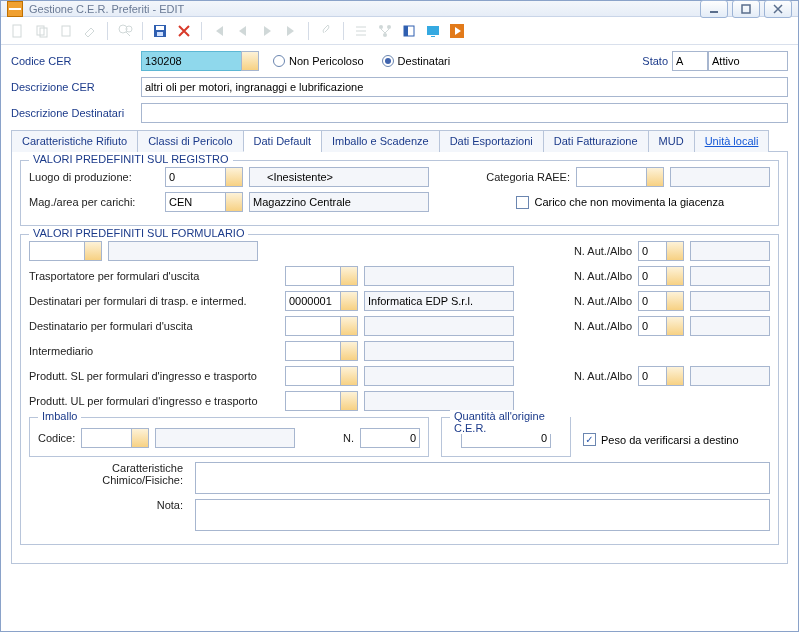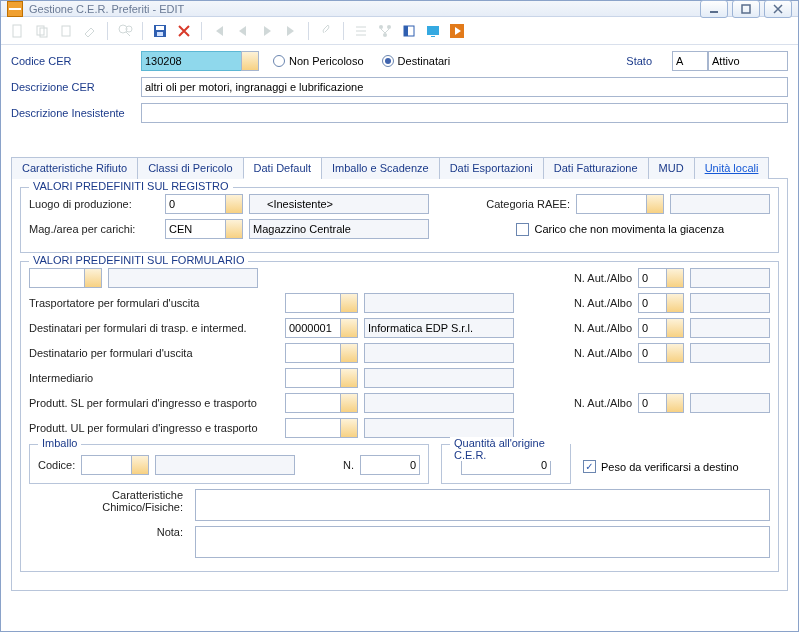--- a/index.html
+++ b/index.html
@@ -25,21 +25,21 @@
   .txt.readonly { background:#f4f6fa; }
   .txt.blue { background:#8fd8ec; border-color:#5cb7d4;}
   .lookup { display:flex; }
   .lookup input { border-right:none;}
   .lookup .lupbtn { width:18px; height:20px; border:1px solid #a7b6cf; background:linear-gradient(#fdf2d8,#f7d183); display:flex; align-items:center; justify-content:center; cursor:pointer;}
   .lookup .lupbtn svg { width:10px; height:10px; fill:#b77916;}
   .radio { display:inline-flex; align-items:center; gap:4px; margin-right:18px;}
   .radio .dot { width:12px; height:12px; border:1px solid #6b86b0; border-radius:50%; display:flex; align-items:center; justify-content:center; background:#fff;}
   .radio .dot.sel:after { content:""; width:6px; height:6px; border-radius:50%; background:#3f63ad;}
   .tabs { display:flex; border-bottom:1px solid #b8c5da; margin-top:6px;}
-  .tab { padding:4px 10px; border:1px solid #b8c5da; border-bottom:none; background:#f3f6fb; color:#1b3a8a; cursor:pointer; margin-right:-1px; position:relative; top:1px;margin-top:27px;}
+  .tab { padding:4px 10px; border:1px solid #b8c5da; border-bottom:none; background:#f3f6fb; color:#1b3a8a; cursor:pointer; margin-right:-1px; position:relative; top:1px;}
   .tab.active { background:#fff; border-bottom:1px solid #fff;}
   .tab.link { color:#1558d6; text-decoration:underline;}
   .pane { border:1px solid #b8c5da; border-top:none; padding:8px 8px 10px 8px;}
   .group { border:1px solid #b8c5da; padding:6px 8px 8px 8px; margin-bottom:8px; position:relative;}
   .group > .legend { position:absolute; top:-8px; left:8px; background:#fff; padding:0 4px; color:#1b3a8a;}
   .frow { display:flex; align-items:center; gap:6px; margin-bottom:5px;}
   .frow .flbl { color:#222; }
   .chk { display:inline-flex; align-items:center; gap:5px;}
   .chk .box { width:13px; height:13px; border:1px solid #6b86b0; background:#fff; display:flex; align-items:center; justify-content:center;}
   .chk .box.checked:after { content:"✓"; font-size:10px; color:#2e5aac; line-height:1;}
@@ -191,31 +191,31 @@
       <div style="width:14px"></div>
       <label class="radio">
           <span class="dot"></span>
           <span>Non Pericoloso</span>
         </label>
       <label class="radio">
           <span class="dot sel"></span>
           <span>Destinatari</span>
         </label>
       <div style="flex:1"></div>
-      <div class="lbl-sm" style="margin-right:20px">Stato</div>
+      <div class="lbl-sm" style="margin-right:4px">Stato</div>
       <input type="text" class="txt" style="width: 36px;" value="A">
       <input type="text" class="txt" style="width: 80px;" value="Attivo">
     </div>
 
     <div class="row">
       <div class="lbl">Descrizione CER</div>
       <input type="text" class="txt" style="flex: 1 1 0%;" value="altri oli per motori, ingranaggi e lubrificazione">
     </div>
     <div class="row">
-      <div class="lbl">Descrizione Inesistente</div>
+      <div class="lbl">Descrizione Destinatari</div>
       <input type="text" class="txt" style="flex: 1 1 0%;" value="">
     </div>
 
     <div class="tabs">
       <div class="tab">Caratteristiche Rifiuto</div>
       <div class="tab">Classi di Pericolo</div>
       <div class="tab active">Dati Default</div>
       <div class="tab">Imballo e Scadenze</div>
       <div class="tab">Dati Esportazioni</div>
       <div class="tab">Dati Fatturazione</div>

